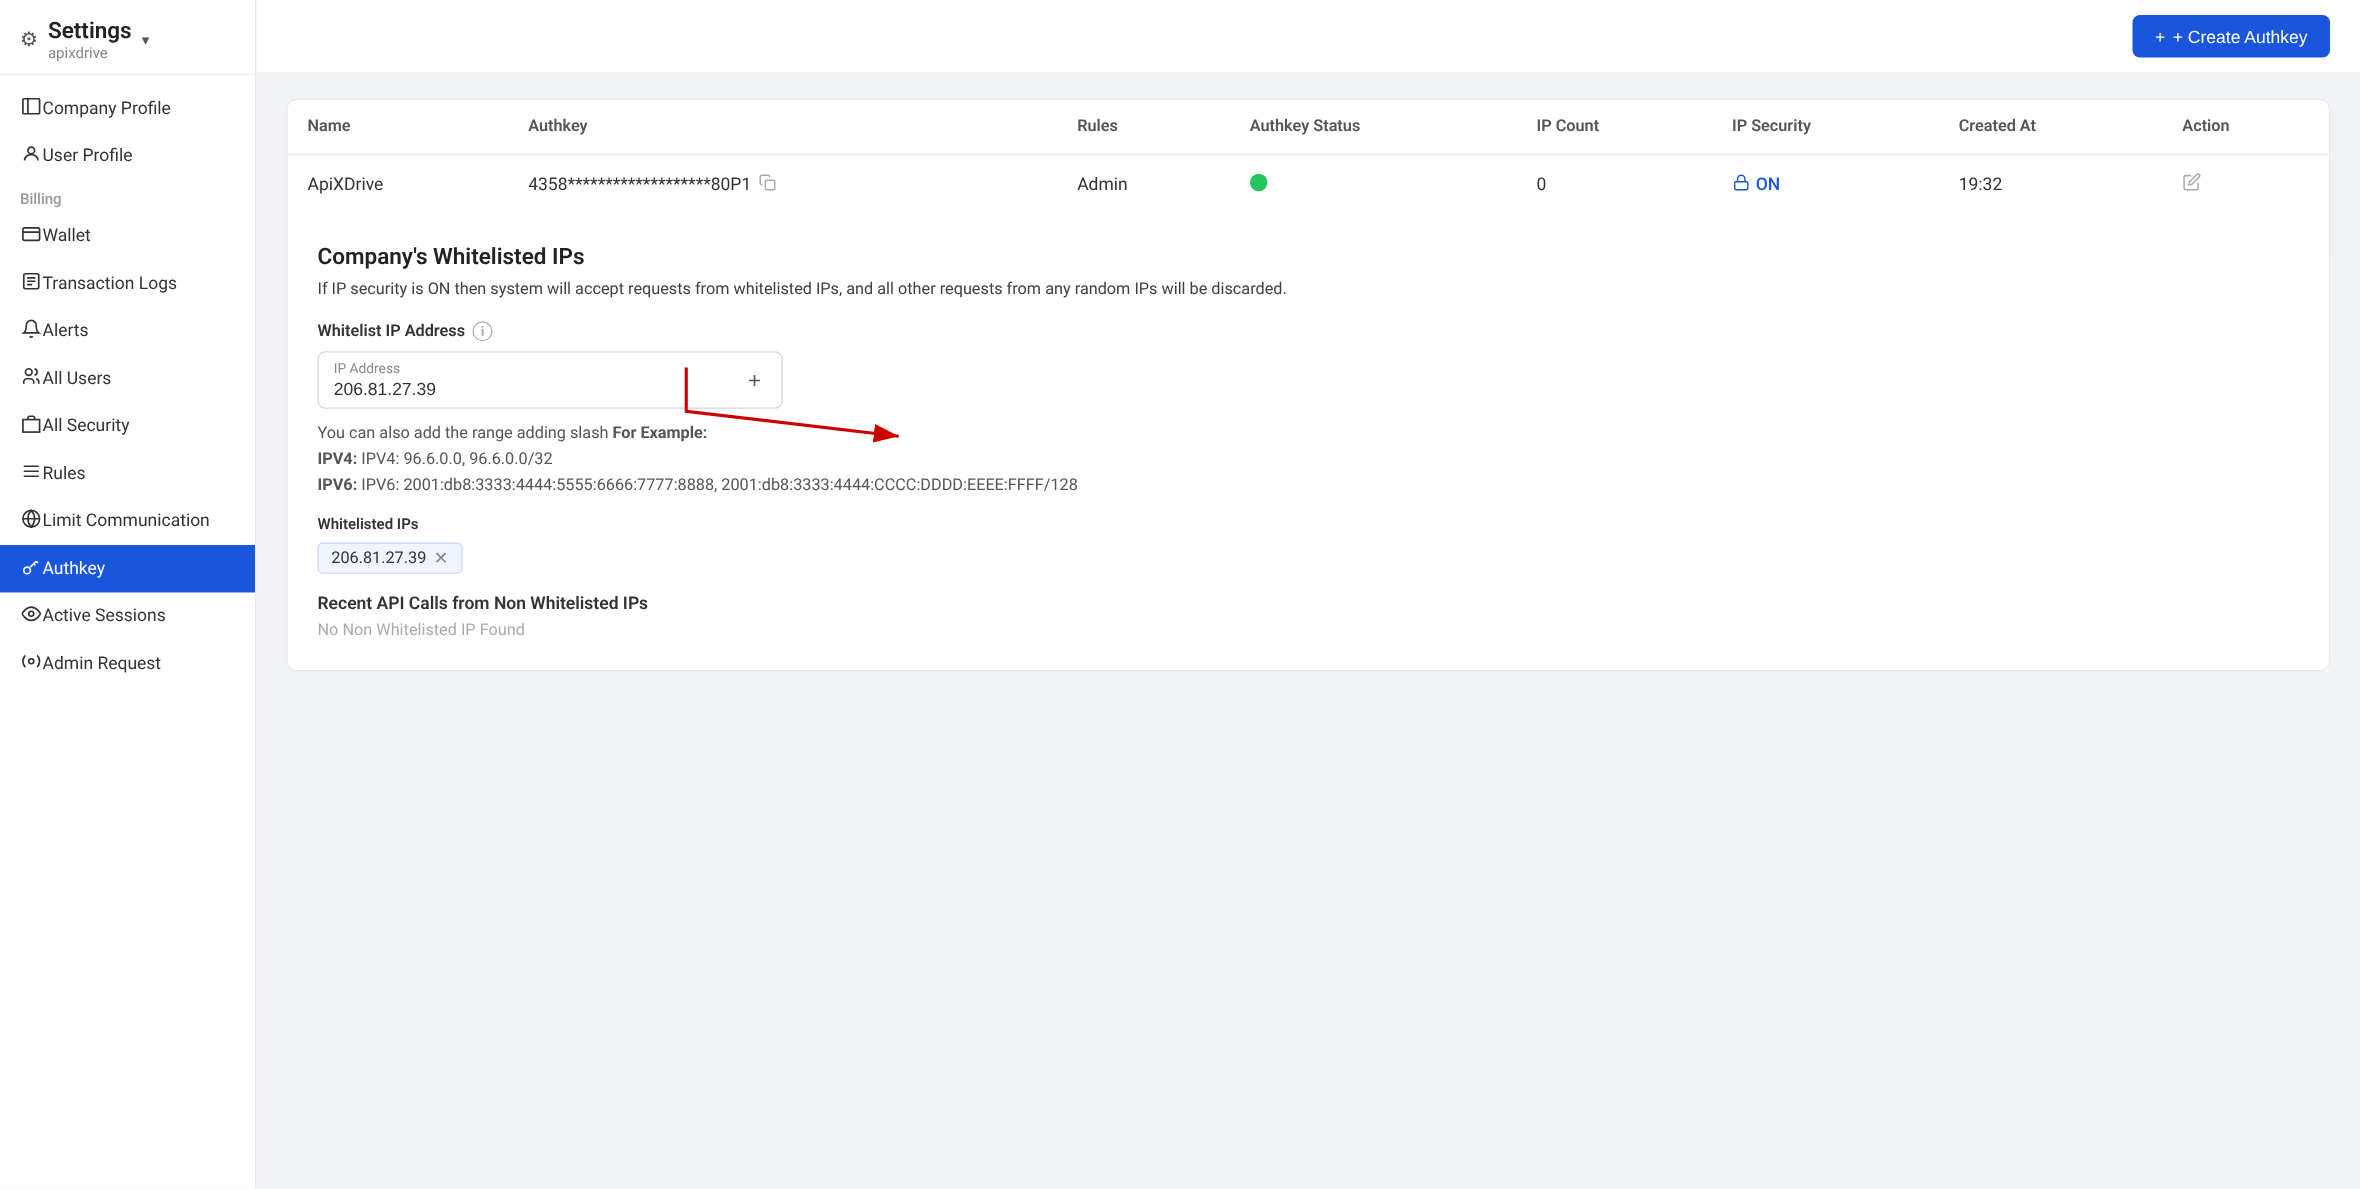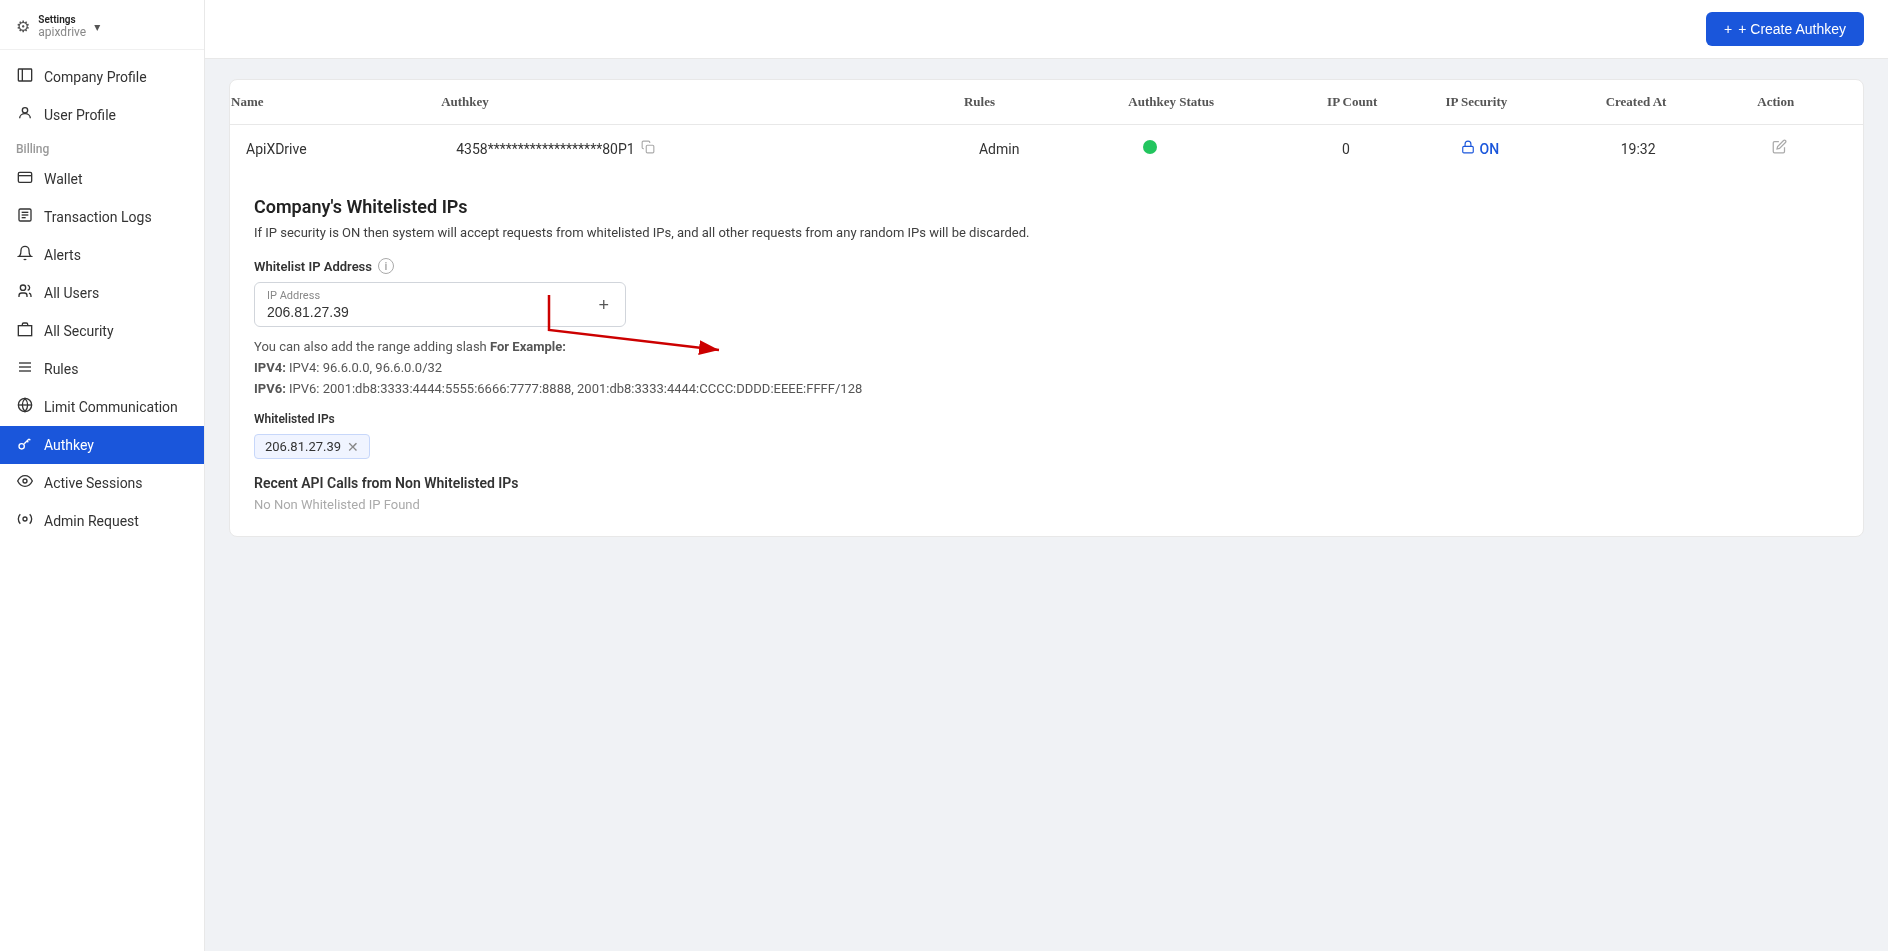--- a/index.html
+++ b/index.html
@@ -16,30 +16,29 @@
       height: 100%;
       overflow-y: auto;
     }
     .sidebar-header {
       padding: 14px 16px 10px;
       display: flex;
       align-items: center;
       gap: 8px;
       border-bottom: 1px solid #f0f0f0;
     }
-    .sidebar-header-title { font-weight: 600; font-size: 10px; color: #222; }
+    .sidebar-header-title { font-weight: 600; font-size: 18px; color: #222; }
     .sidebar-header-subtitle { font-size: 12px; color: #888; }
     .sidebar-header-gear { color: #555; font-size: 16px; }
     .sidebar-header-chevron { color: #555; font-size: 12px; }
 
     .sidebar-nav { padding: 8px 0; flex: 1; }
     .sidebar-item {
       display: flex;
       align-items: center;
-      gap: 10px;
       padding: 9px 16px;
       cursor: pointer;
       color: #333;
       font-size: 14px;
       border-radius: 0;
       transition: background 0.15s;
     }
     .sidebar-item.active { background: #1a56db; color: #fff; }
     .sidebar-item .icon { font-size: 15px; width: 18px; text-align: center; flex-shrink: 0; }
     .sidebar-section-label { padding: 8px 16px 4px; font-size: 12px; color: #999; font-weight: 500; }
@@ -91,27 +90,26 @@
 
     .table-wrapper { overflow-x: auto; }
     table {
       width: 100%;
       border-collapse: collapse;
     }
     thead tr {
       border-bottom: 1px solid #e8e8e8;
     }
     th {
-      padding: 14px 1px;
+      padding: 14px 16px;
       text-align: left;
       font-weight: 600;
       font-size: 13px;
       color: #555;
       white-space: nowrap;
-      font-family: Liberation Serif, serif;
     }
     td {
       padding: 14px 16px;
       font-size: 14px;
       color: #333;
       border-bottom: 1px solid #f5f5f5;
     }
     tbody tr:last-child td { border-bottom: none; }
 
     .status-dot {

